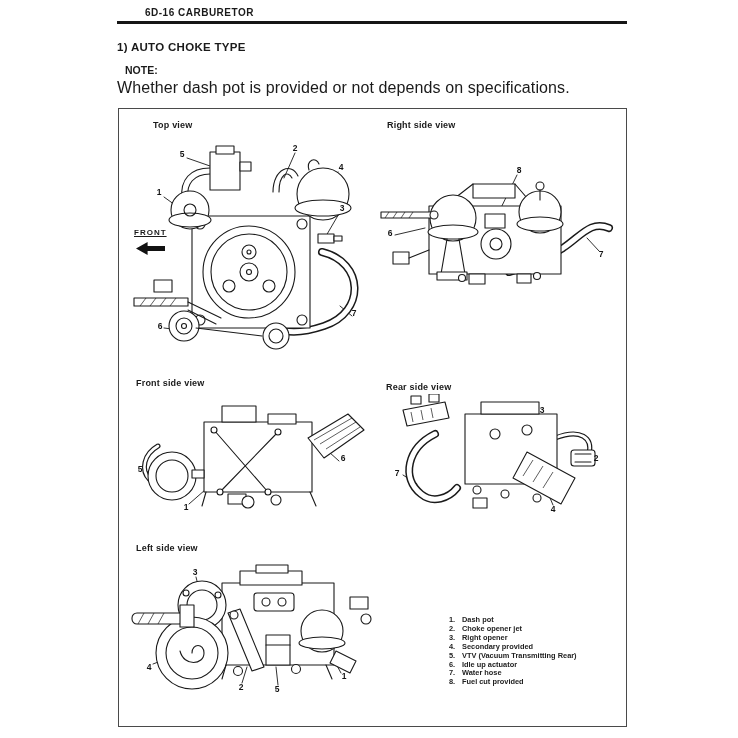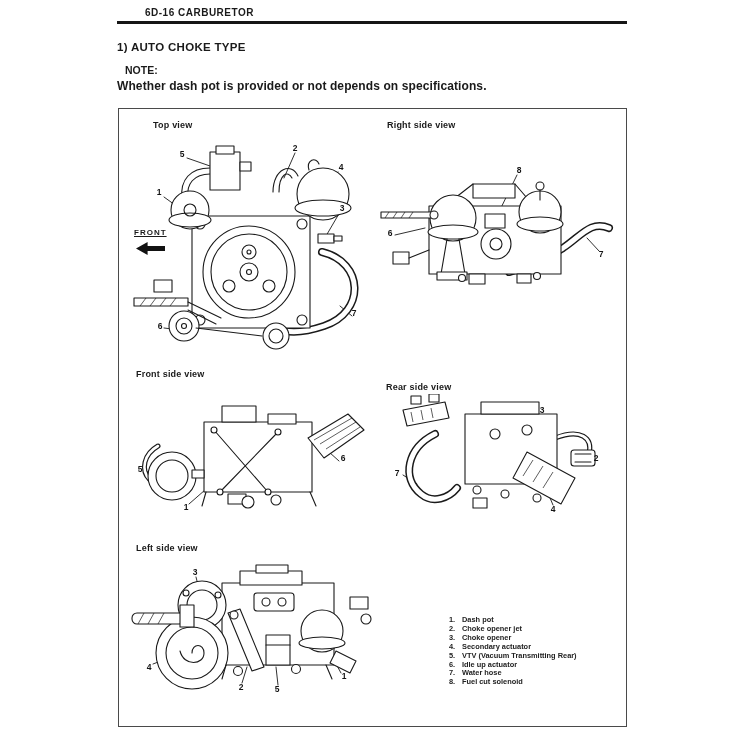--- a/index.html
+++ b/index.html
@@ -7,21 +7,21 @@
     width:738px;height:738px;background:#ffffff;
     font-family:"Liberation Sans", sans-serif;
     color:#1a1a1a;position:relative;overflow:hidden;
   }
   .abs{position:absolute;}
   
   .page-header{left:117px;top:7px;font-size:10px;font-weight:bold;letter-spacing:.5px;padding-left:28px;}
   .header-rule{left:117px;top:21px;width:510px;height:3px;background:#161616;}
   .section-title{left:117px;top:41px;font-size:11.5px;font-weight:bold;letter-spacing:.3px;}
   .note-label{left:117px;top:64px;font-size:10.5px;font-weight:bold;padding-left:8px;}
-  .note-text{left:117px;top:79px;font-size:12px;font-weight:bold;letter-spacing:.1px;}
+  .note-text{left:117px;top:79px;font-size:16px;font-weight:normal;letter-spacing:.1px;}
   
   .figure-box{left:118px;top:108px;width:509px;height:619px;border:1px solid #4a4a4a;box-sizing:border-box;}
   .view-label{font-size:9px;font-weight:bold;letter-spacing:.2px;}
   .view-fig{position:absolute;}
   .view-fig svg{position:absolute;left:0;top:0;}
   .callout{
     position:absolute;font-size:8.5px;font-weight:bold;color:#141414;
     transform:translate(-50%,-50%);line-height:1;
   }
   .front-label{position:absolute;font-size:8px;font-weight:bold;letter-spacing:1px;text-decoration:underline;}
@@ -49,21 +49,21 @@
 <div class="abs page-header">6D-16 CARBURETOR</div>
 <div class="abs header-rule"></div>
 <div class="abs section-title">1) AUTO CHOKE TYPE</div>
 <div class="abs note-label">NOTE:</div>
 <div class="abs note-text">Whether dash pot is provided or not depends on specifications.</div>
 
 <div class="abs figure-box">
 
   <span class="abs view-label" style="left:34px;top:11px">Top view</span>
   <span class="abs view-label" style="left:268px;top:11px">Right side view</span>
-  <span class="abs view-label" style="left:17px;top:260px">Front side view</span>
+  <span class="abs view-label" style="left:17px;top:269px">Front side view</span>
   <span class="abs view-label" style="left:267px;top:273px">Rear side view</span>
   <span class="abs view-label" style="left:17px;top:434px">Left side view</span>
 
   <div class="view-fig" style="left:7px;top:35px;width:250px;height:225px">
     <svg width="250" height="225" viewBox="0 0 250 225">
       <path class="ld" d="M61,14 L84,22 M169,9 L158,34 M212,28 L202,42 M38,53 L56,66 M214,68 L200,92 M38,184 L46,185 M226,172 L214,162"></path>
       <path class="hb" d="M196,108 C238,118 240,168 198,182 C180,188 162,190 150,184"></path>
       <path class="hw" d="M196,108 C238,118 240,168 198,182 C180,188 162,190 150,184"></path>
       <rect class="sf" x="66" y="72" width="118" height="112"></rect>
       <circle class="sf" cx="74" cy="80" r="5"></circle>
@@ -248,37 +248,37 @@
     <div class="legend-row">
       <span class="ln">1.</span>
       <span class="lt">Dash pot</span>
     </div>
     <div class="legend-row">
       <span class="ln">2.</span>
       <span class="lt">Choke opener jet</span>
     </div>
     <div class="legend-row">
       <span class="ln">3.</span>
-      <span class="lt">Choke opener</span>
+      <span class="lt">Right opener</span>
     </div>
     <div class="legend-row">
       <span class="ln">4.</span>
-      <span class="lt">Secondary actuator</span>
+      <span class="lt">Secondary provided</span>
     </div>
     <div class="legend-row">
       <span class="ln">5.</span>
       <span class="lt">VTV (Vacuum Transmitting Rear)</span>
     </div>
     <div class="legend-row">
       <span class="ln">6.</span>
       <span class="lt">Idle up actuator</span>
     </div>
     <div class="legend-row">
       <span class="ln">7.</span>
       <span class="lt">Water hose</span>
     </div>
     <div class="legend-row">
       <span class="ln">8.</span>
-      <span class="lt">Fuel cut solenoid</span>
+      <span class="lt">Fuel cut provided</span>
     </div>
   </div>
 
 </div>
 
 </body></html>

